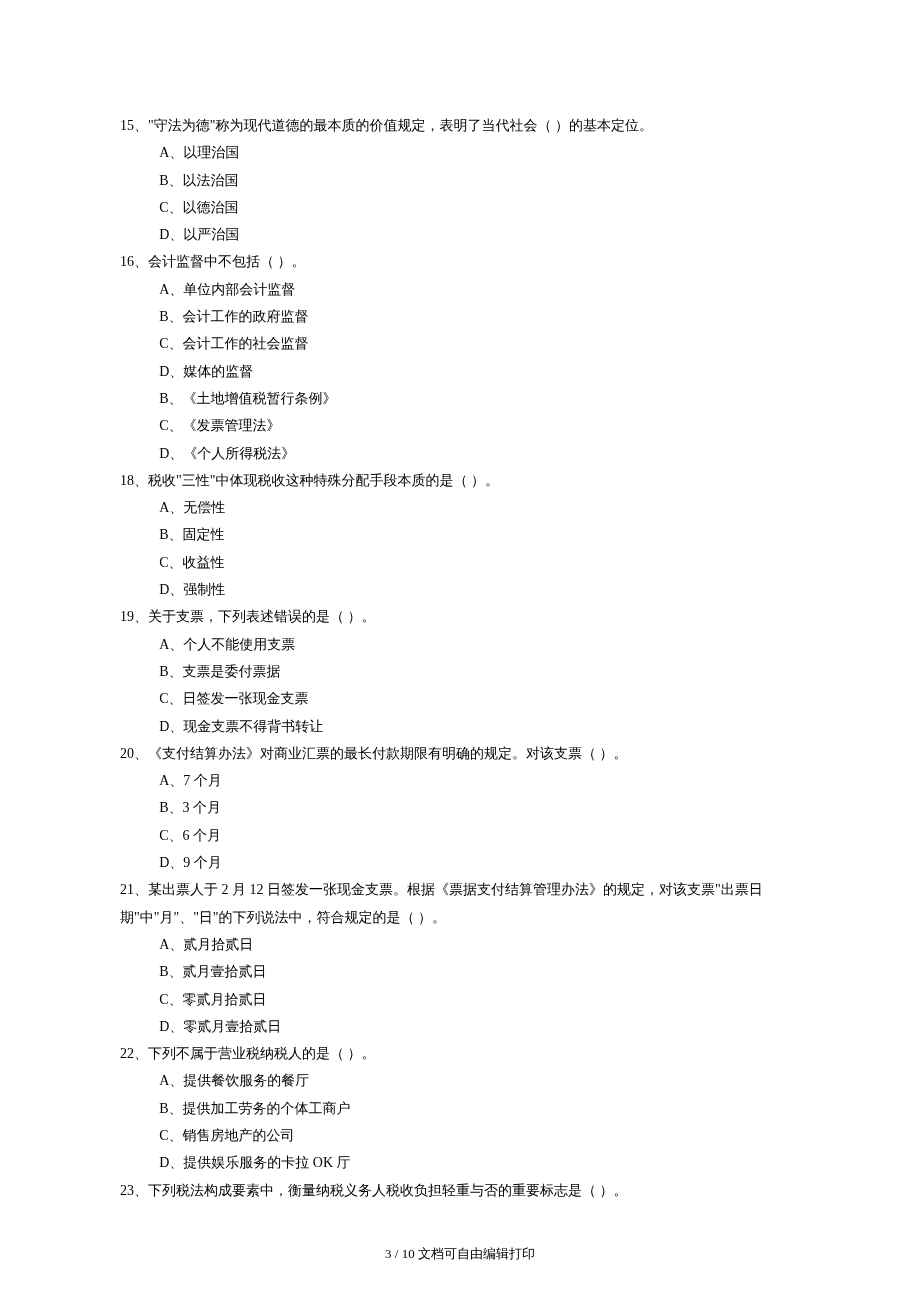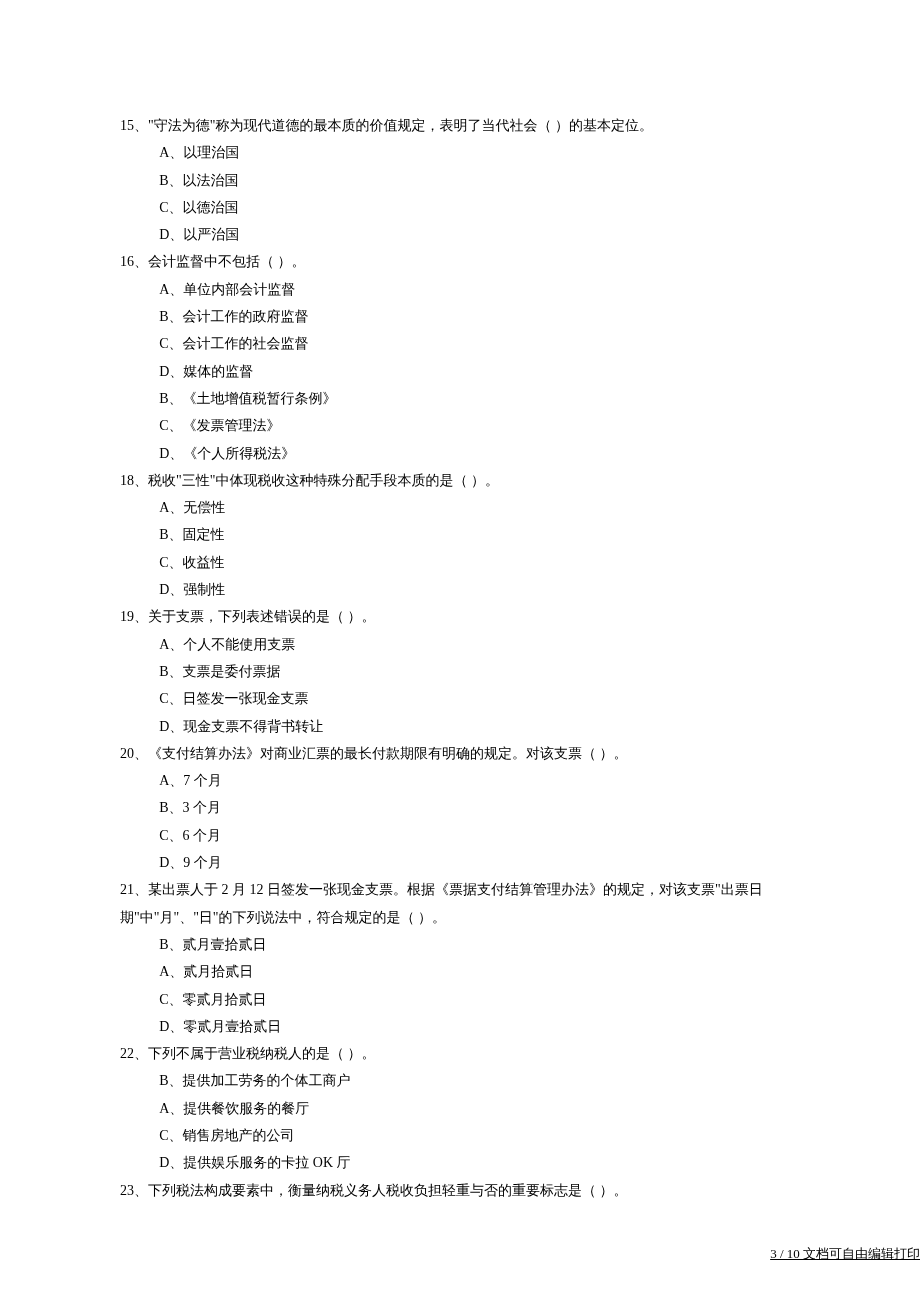--- a/index.html
+++ b/index.html
@@ -28,23 +28,22 @@
   .options {
     padding-left: 2.8em;
   }
   .option-line {
   }
   .footer {
     position: absolute;
     bottom: 36px;
     left: 0;
     width: 100%;
-    text-align: right;
+    text-align: center;
     font-size: 13px;
-    text-decoration: underline;
   }
 </style>
 </head>
 <body>
 
 <div class="page">
 
   <div class="question">
     <div class="q-text"><span>15</span><span>、"守法为德"称为现代道德的最本质的价值规定，表明了当代社会（ ）的基本定位。</span></div>
     <div class="options">
@@ -99,32 +98,32 @@
       <div class="option-line">A、7 个月</div>
       <div class="option-line">B、3 个月</div>
       <div class="option-line">C、6 个月</div>
       <div class="option-line">D、9 个月</div>
     </div>
   </div>
 
   <div class="question">
     <div class="q-text"><span>21</span><span>、某出票人于 2 月 12 日签发一张现金支票。根据《票据支付结算管理办法》的规定，对该支票"出票日期"中"月"、"日"的下列说法中，符合规定的是（ ）。</span></div>
     <div class="options">
+      <div class="option-line">A、贰月拾贰日</div>
       <div class="option-line">B、贰月壹拾贰日</div>
-      <div class="option-line">A、贰月拾贰日</div>
       <div class="option-line">C、零贰月拾贰日</div>
       <div class="option-line">D、零贰月壹拾贰日</div>
     </div>
   </div>
 
   <div class="question">
     <div class="q-text"><span>22</span><span>、下列不属于营业税纳税人的是（ ）。</span></div>
     <div class="options">
+      <div class="option-line">A、提供餐饮服务的餐厅</div>
       <div class="option-line">B、提供加工劳务的个体工商户</div>
-      <div class="option-line">A、提供餐饮服务的餐厅</div>
       <div class="option-line">C、销售房地产的公司</div>
       <div class="option-line">D、提供娱乐服务的卡拉 OK 厅</div>
     </div>
   </div>
 
   <div class="question">
     <div class="q-text"><span>23</span><span>、下列税法构成要素中，衡量纳税义务人税收负担轻重与否的重要标志是（ ）。</span></div>
   </div>
 
   <div class="footer">3 / 10 文档可自由编辑打印</div>

